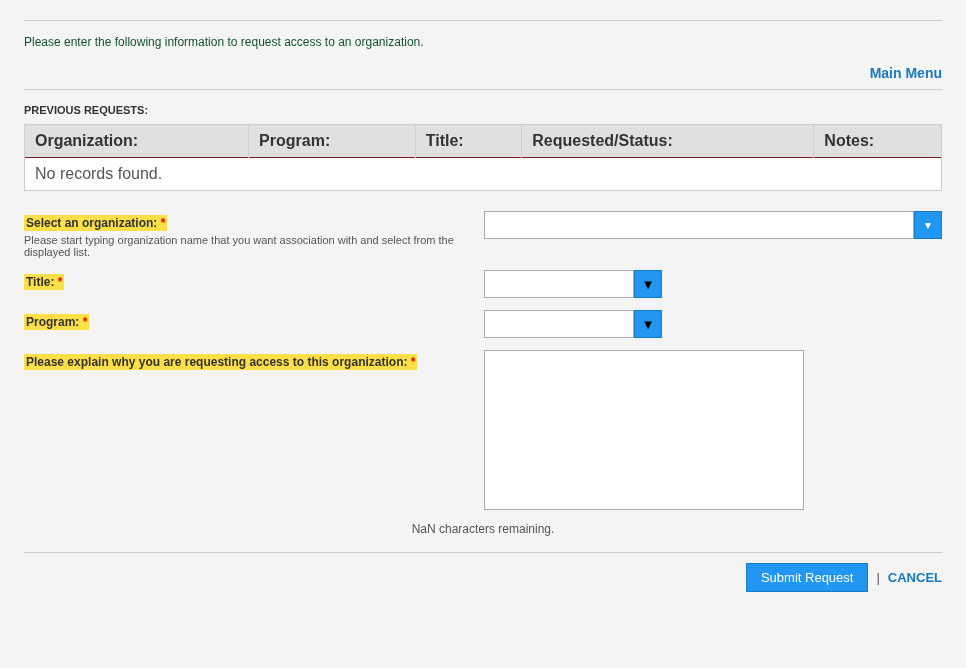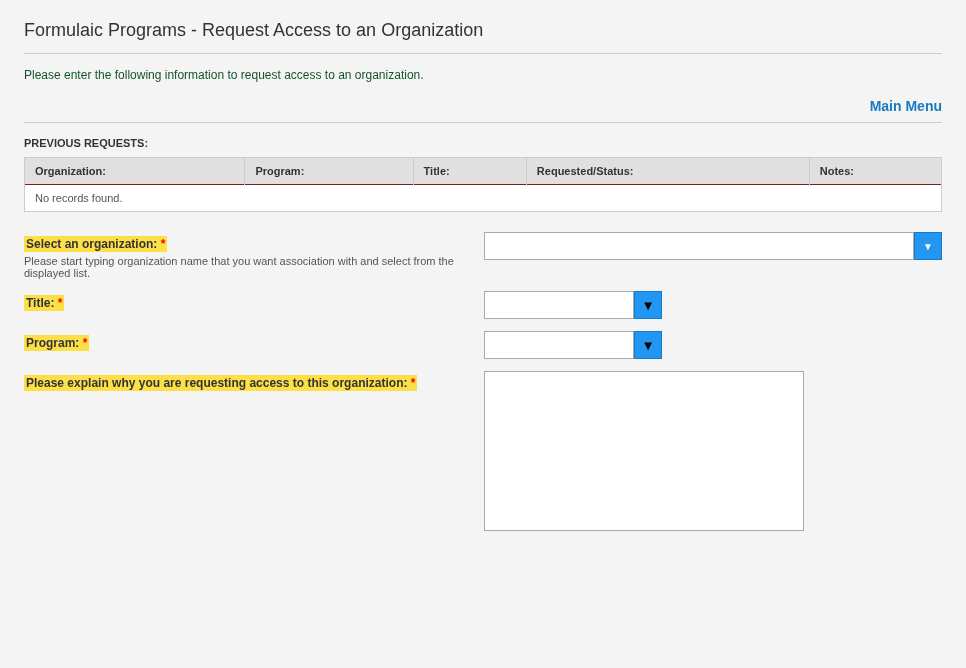--- a/index.html
+++ b/index.html
@@ -62,21 +62,21 @@
       margin-bottom: 8px;
     }
     .table-container {
       background: #fff;
       border: 1px solid #ccc;
       margin-bottom: 20px;
     }
     .requests-table {
       width: 100%;
       border-collapse: collapse;
-      font-size: 11px;
+      font-size: 16px;
     }
     .requests-table thead tr {
       background-color: #e0e0e0;
     }
     .requests-table thead th {
       text-align: left;
       padding: 7px 10px;
       font-weight: bold;
       color: #333;
       border-right: 1px solid #ccc;
@@ -219,21 +219,20 @@
       cursor: pointer;
       font-weight: bold;
       text-decoration: none;
     }
   </style>
 </head>
 <body>
 
 <div class="page-container">
 
-  <h1 class="page-title">Formulaic Programs - Request Access to an Organization</h1>
   <hr class="divider">
 
   <div class="form-section">
     <div class="instructions-text">Please enter the following information to request access to an organization.</div>
   </div>
 
   <div class="main-menu-row">
     <a class="main-menu-link">Main Menu</a>
   </div>
   <hr class="section-divider">
@@ -321,17 +320,23 @@
         <span class="highlighted-label">
           <span>Please explain why you are requesting access to this organization:</span>
           <span class="required-star">*</span>
         </span>
       </div>
       <div class="field-col">
         <textarea class="explanation-textarea" style=""></textarea>
       </div>
     </div>
 
-
-  </div>
-
+    <div class="chars-remaining">NaN characters remaining.</div>
+
+  </div>
+
+  <div class="footer-row">
+    <button class="submit-btn">Submit Request</button>
+    <span class="pipe-separator">|</span>
+    <a class="cancel-link">CANCEL</a>
+  </div>
 
 </div>
 
 </body></html>

